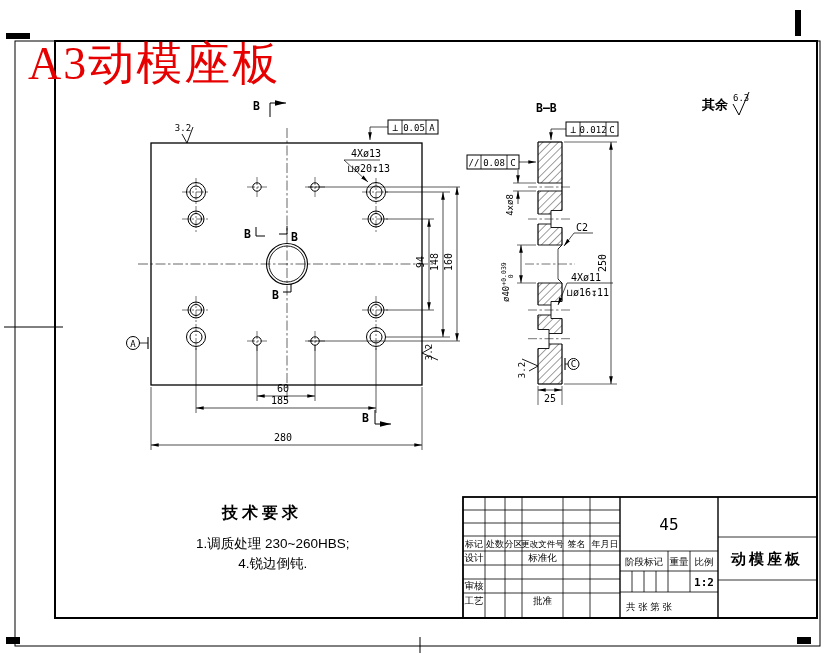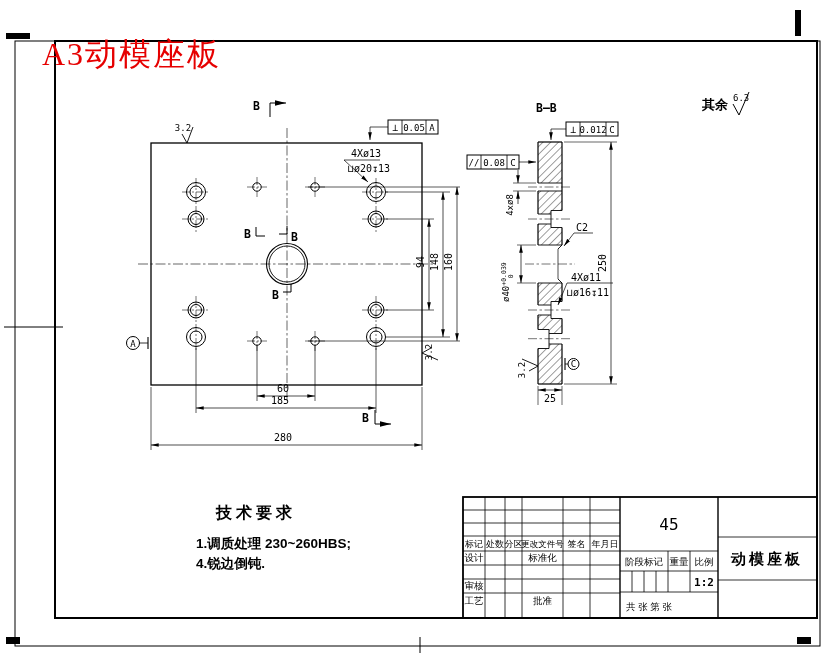--- a/index.html
+++ b/index.html
@@ -1,22 +1,22 @@
 <!DOCTYPE html>
 <html><head>
 <meta charset="utf-8">
 <style>
   html,body{margin:0;padding:0;}
   body{width:830px;height:654px;background:#fff;position:relative;overflow:hidden;
        font-family:"Liberation Sans",sans-serif;}
-  #sheet-title{position:absolute;left:42px;top:33px;font-family:"Liberation Serif",serif;
-       font-size:32px;letter-spacing:2px;z-index:5;}
+  #sheet-title{position:absolute;left:28px;top:33px;font-family:"Liberation Serif",serif;
+       font-size:46px;letter-spacing:2px;z-index:5;}
   #tech{position:absolute;left:196px;top:503px;color:#000;z-index:4;}
-  #tech .hd{font-size:16px;font-weight:bold;letter-spacing:4px;margin-left:20px;margin-bottom:10px;}
-  #tech .it{font-size:13.5px;font-weight:bold;line-height:20px;}
+  #tech .hd{font-size:16px;font-weight:bold;letter-spacing:4px;margin-left:26px;margin-bottom:10px;}
+  #tech .it{font-size:13.5px;font-weight:normal;line-height:20px;text-align:center;}
   svg{position:absolute;left:0;top:0;}
   svg text{fill:#000;}
   .dim{font-family:"DejaVu Sans Mono",monospace;font-size:10px;}
   .dims{font-family:"DejaVu Sans Mono",monospace;font-size:9px;}
   .blab{font-family:"DejaVu Sans Mono",monospace;font-size:11.5px;font-weight:bold;}
   .cjk{font-family:"Liberation Sans",sans-serif;}
   .tb9{font-size:9px;}
   .tb85{font-size:8.5px;}
   .tb95{font-size:9.5px;}
 </style>

